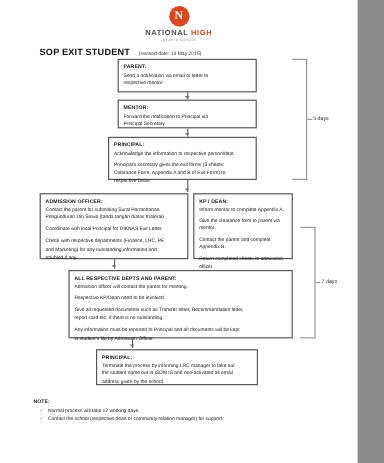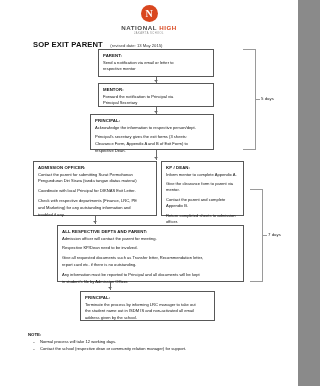--- a/index.html
+++ b/index.html
@@ -55,21 +55,21 @@
 
   <div class="logo-wrap">
     <div class="logo-badge">
       <span>N</span>
     </div>
     <div class="logo-name"><span>NATIONAL </span><em>HIGH</em></div>
     <div class="logo-sub">JAKARTA SCHOOL</div>
   </div>
 
   <div class="title-row">
-    <span class="title-main">SOP EXIT PARENT</span>
+    <span class="title-main">SOP EXIT STUDENT</span>
     <span class="title-rev">(revised date: 13 May 2015)</span>
   </div>
 
   <div class="box" style="left:98px;top:49px;width:116px;height:28px;">
     <div class="bx-title">PARENT:</div>
     <div class="bx-line">Send a notification via email or letter to</div>
     <div class="bx-line">respective mentor</div>
   </div>
 
   <div class="vline" style="left:156px;top:77px;height:6px;"></div>

